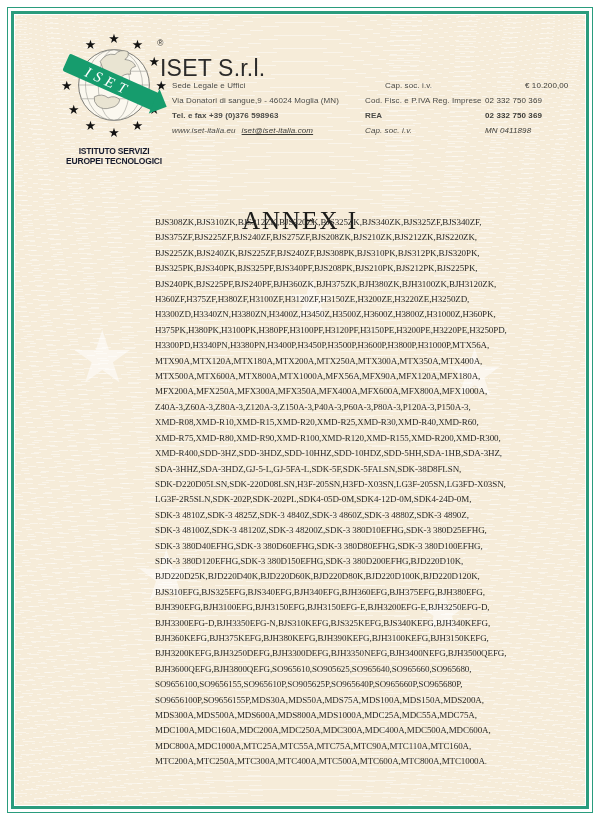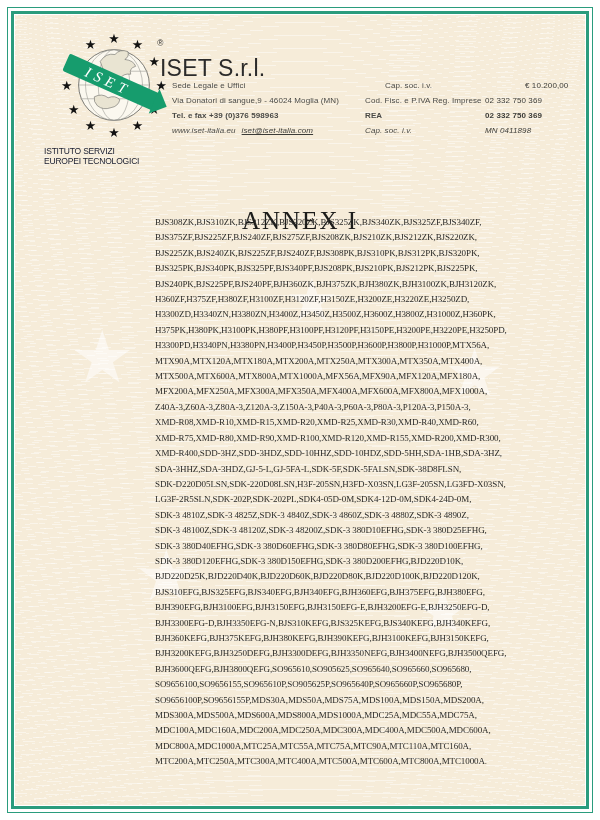--- a/index.html
+++ b/index.html
@@ -28,22 +28,22 @@
   }
   .watermark-star{
     position:absolute;
     color:rgba(255,255,255,.55);
     font-family:"DejaVu Sans",sans-serif;
     user-select:none;pointer-events:none;
   }
   .logo-block{position:absolute;left:29px;top:11px;width:140px;}
   .logo-svg{display:block;margin:0 auto;}
   .logo-caption{
-    margin-top:2px;text-align:left;
-    font-size:8.5px;font-weight:normal;line-height:10px;
+    margin-top:2px;text-align:center;
+    font-size:8.5px;font-weight:bold;line-height:10px;
     color:var(--caption-navy,#181c2e);
     letter-spacing:-0.2px;
   }
   .company-name{
     position:absolute;left:145px;top:40px;
     font-size:23px;color:#2b2b2b;letter-spacing:0.2px;
   }
   .info-row{
     position:absolute;left:157px;width:408px;
     display:grid;grid-template-columns:193px 120px 1fr;

